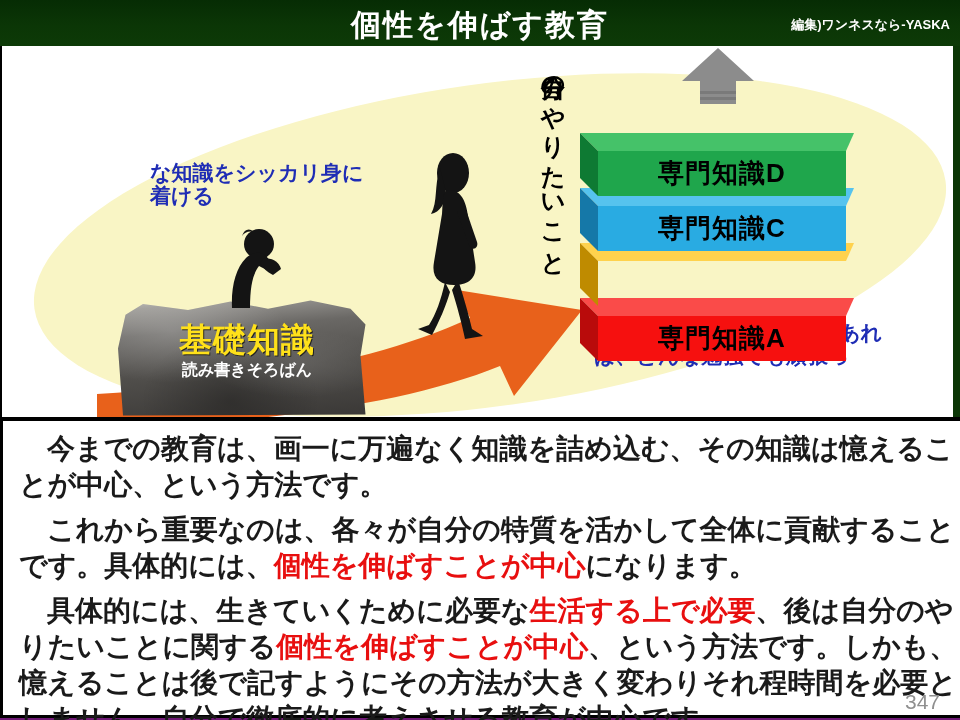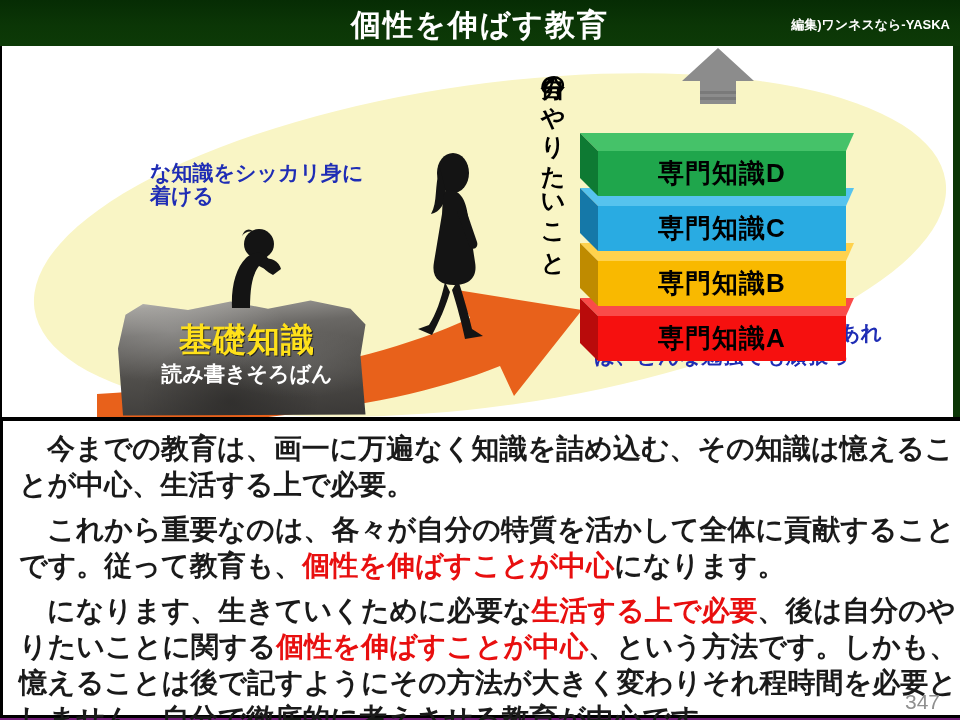--- a/index.html
+++ b/index.html
@@ -55,21 +55,21 @@
     background:
       radial-gradient(ellipse at 22% 28%,rgba(255,255,255,.22),transparent 42%),
       radial-gradient(ellipse at 72% 55%,rgba(255,255,255,.10),transparent 36%),
       radial-gradient(ellipse at 45% 85%,rgba(0,0,0,.28),transparent 46%),
       linear-gradient(175deg,#c6c4bf 0%,#9a9894 9%,#6a6865 28%,#504e4b 58%,#393735 100%);
   }
   .rock-title{position:absolute;left:150px;top:272px;width:190px;text-align:center;
     color:var(--rock-yellow,#ffe11a);font-size:33px;font-weight:700;letter-spacing:1px;
     text-shadow:1px 1px 0 #222;}
   .rock-sub{position:absolute;left:140px;top:314px;width:210px;text-align:center;
-    color:#ffffff;font-size:21px;font-weight:bold;}
+    color:#ffffff;font-size:16px;font-weight:bold;}
   
   .svg-layer{position:absolute;left:0;top:0;width:954px;height:371px;}
   
   .bottom{
     position:absolute;left:0;top:417px;width:950px;height:288px;background:#ffffff;
     border:3px solid #000;border-top-width:4px;padding:6px 16px 0 16px;
   }
   .para{margin:4px 0 9px 0;font-size:28px;line-height:36px;color:#1a1a1a;
     font-weight:600;letter-spacing:0px;}
   .para .red{color:var(--accent-red,#e80f0f);}
@@ -146,36 +146,33 @@
     <div class="block" style="top:142px;z-index:7;">
       <div class="face-top" style="background: rgb(86, 195, 238);"></div>
       <div class="face-side" style="background: rgb(21, 120, 168);"></div>
       <div class="face-front" style="background: rgb(41, 171, 226);">
         <span class="label">専門知識C</span>
       </div>
     </div>
     <div class="block" style="top:197px;z-index:6;">
       <div class="face-top" style="background: rgb(255, 210, 77);"></div>
       <div class="face-side" style="background: rgb(191, 139, 0);"></div>
-      <div class="face-front" style="background: rgb(249, 185, 0);">
-        <span class="label">専門知識B</span>
-      </div>
     </div>
     <div class="block" style="top:252px;z-index:5;">
       <div class="face-top" style="background: rgb(250, 75, 73);"></div>
       <div class="face-side" style="background: rgb(185, 11, 11);"></div>
       <div class="face-front" style="background: rgb(246, 16, 15); justify-content: center;">
         <span class="label">専門知識A</span>
       </div>
     </div>
   </div>
 
   <div class="green-strip"></div>
 
   <div class="bottom">
-    <p class="para"><span>　今までの教育は、画一に万遍なく知識を詰め込む、その知識は憶えることが中心、生活する上で必要。</span></p>
-    <p class="para"><span>　これから重要なのは、各々が自分の特質を活かして全体に貢献することです。従って教育も、</span><span class="red">個性を伸ばすことが中心</span><span>になります。</span></p>
-    <p class="para"><span>　になります、生きていくために必要な</span><span class="red">生活する上で必要</span><span>、後は自分のやりたいことに関する</span><span class="red">個性を伸ばすことが中心</span><span>、という方法です。しかも、憶えることは後で記すようにその方法が大きく変わりそれ程時間を必要としません。自分で徹底的に考えさせる教育が中心です。</span></p>
+    <p class="para"><span>　今までの教育は、画一に万遍なく知識を詰め込む、その知識は憶えることが中心、という方法です。</span></p>
+    <p class="para"><span>　これから重要なのは、各々が自分の特質を活かして全体に貢献することです。具体的には、</span><span class="red">個性を伸ばすことが中心</span><span>になります。</span></p>
+    <p class="para"><span>　具体的には、生きていくために必要な</span><span class="red">生活する上で必要</span><span>、後は自分のやりたいことに関する</span><span class="red">個性を伸ばすことが中心</span><span>、という方法です。しかも、憶えることは後で記すようにその方法が大きく変わりそれ程時間を必要としません。自分で徹底的に考えさせる教育が中心です。</span></p>
   </div>
 
   <div class="page-num">347</div>
 
 </div>
 
 </body></html>

